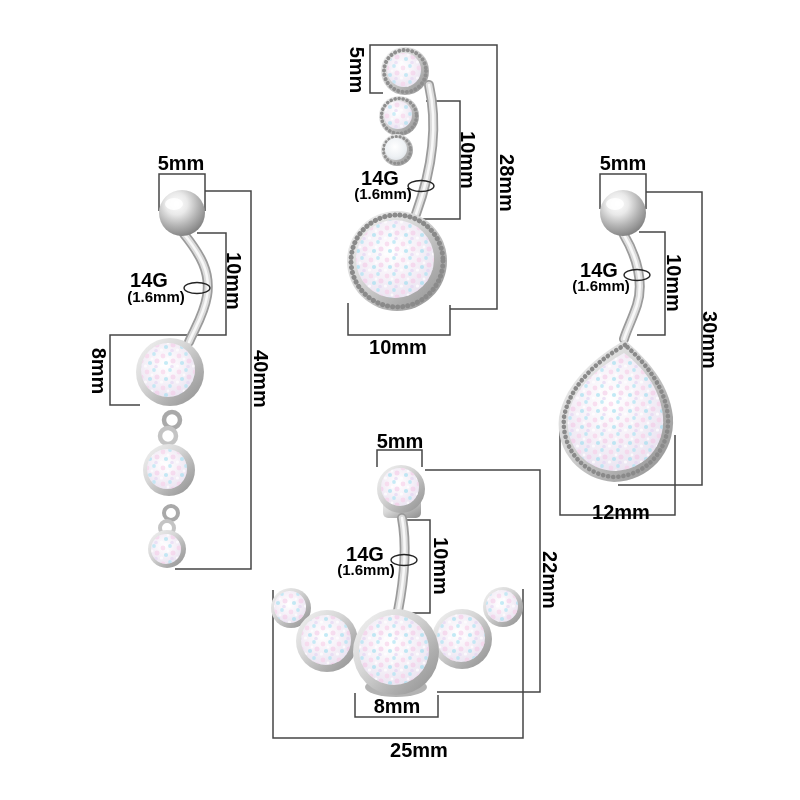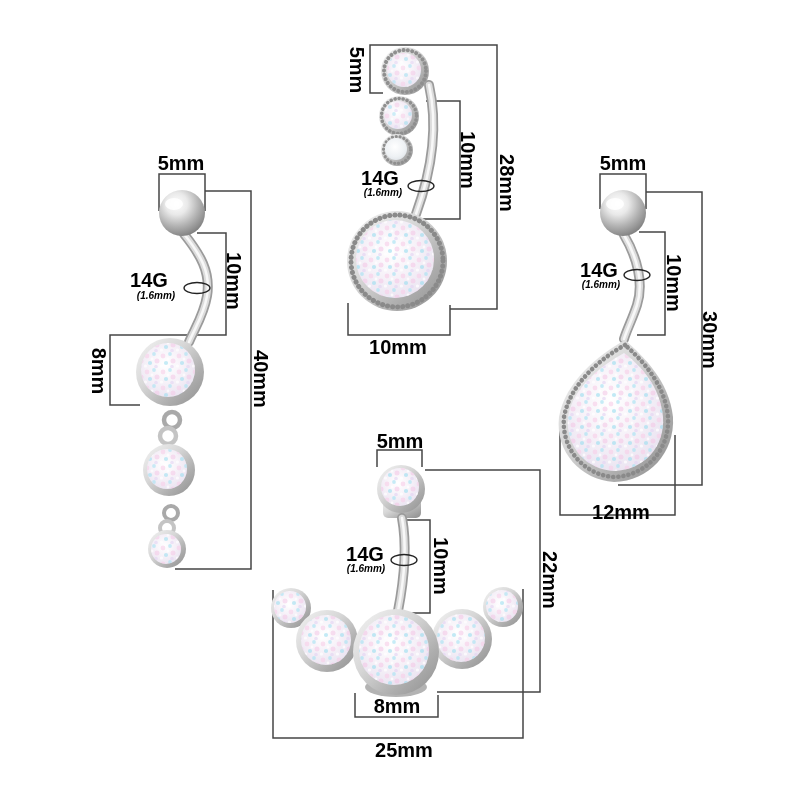--- a/index.html
+++ b/index.html
@@ -7,21 +7,21 @@
     position:relative;width:800px;height:800px;background:#ffffff;
     font-family:"Liberation Sans",sans-serif;overflow:hidden;
   }
   .canvas svg{position:absolute;left:0;top:0;}
   .lbl{
     position:absolute;transform:translate(-50%,-50%);
     font-weight:700;font-size:20px;color:#000;line-height:1;
     white-space:nowrap;letter-spacing:0px;
   }
   .lbl.v{writing-mode:vertical-rl;}
-  .lbl.small{font-size:10px;font-style:italic;}
+  .lbl.small{font-size:15px;}
 </style>
 </head>
 <body>
 
 <div class="canvas">
 
 <svg width="800" height="800" viewBox="0 0 800 800">
   <defs>
     <radialGradient id="ballG" cx="38%" cy="30%" r="80%">
       <stop offset="0%" stop-color="#ffffff"></stop>
@@ -202,15 +202,15 @@
 <div class="lbl v" style="left:674px;top:283px">10mm</div>
 <div class="lbl v" style="left:710px;top:340px">30mm</div>
 <div class="lbl" style="left:621px;top:512px">12mm</div>
 
 <div class="lbl" style="left:400px;top:441px">5mm</div>
 <div class="lbl" style="left:365px;top:554px">14G</div>
 <div class="lbl small" style="left:366px;top:569px">(1.6mm)</div>
 <div class="lbl v" style="left:441px;top:566px">10mm</div>
 <div class="lbl v" style="left:550px;top:580px">22mm</div>
 <div class="lbl" style="left:397px;top:706px">8mm</div>
-<div class="lbl" style="left:404px;top:750px">25mm</div>
+<div class="lbl" style="left:419px;top:750px">25mm</div>
 
 </div>
 
 </body></html>

